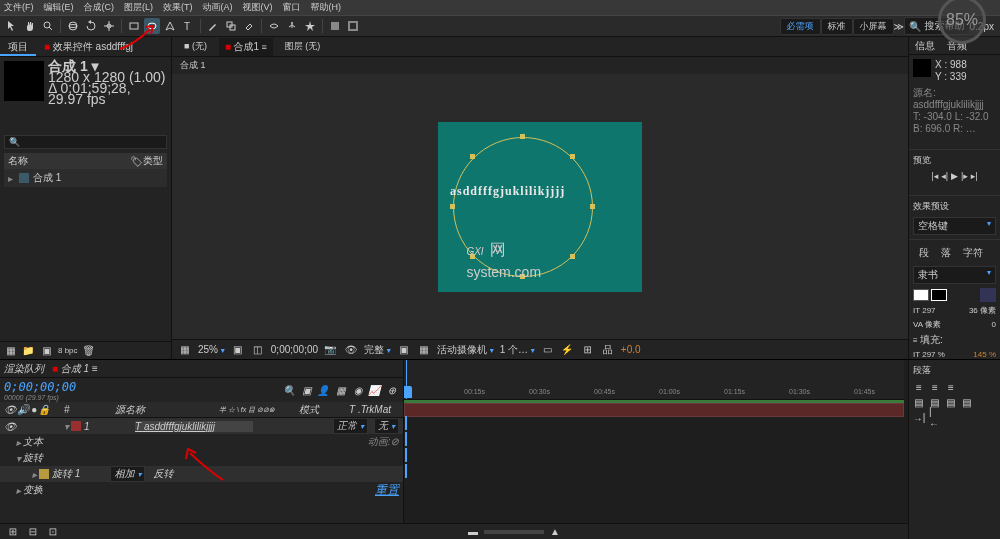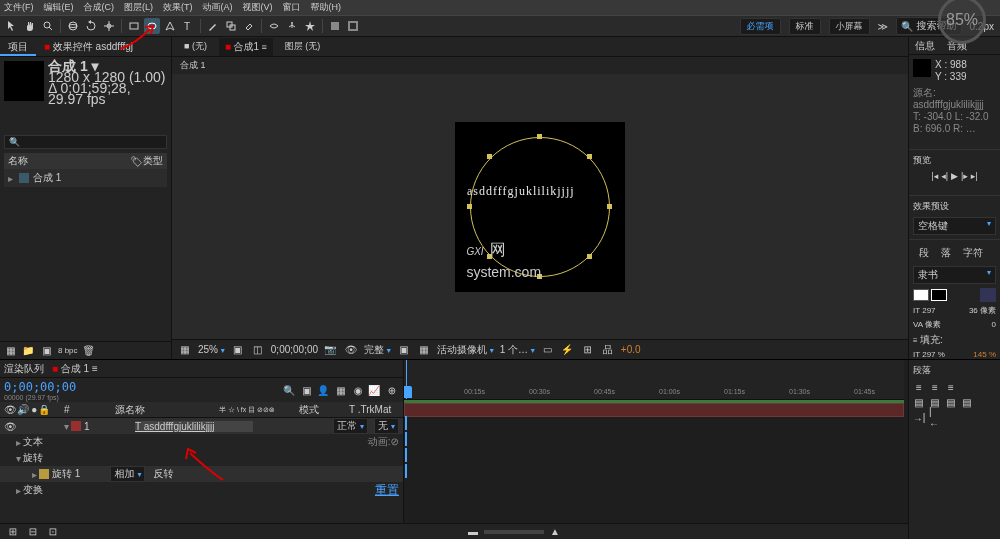--- a/index.html
+++ b/index.html
@@ -5,21 +5,21 @@
 * { margin: 0; padding: 0; box-sizing: border-box; font-family: "Microsoft YaHei", sans-serif; font-size: 10px; color: #ccc; }
 body { background: #1e1e1e; width: 1000px; height: 539px; overflow: hidden; position: relative; }
 
 .menubar { height: 15px; background: #383838; display: flex; padding: 0 4px; gap: 10px; align-items: center; }
 .menubar span { font-size: 9px; color: #ccc; }
 
 .toolbar { height: 22px; background: #2a2a2a; display: flex; align-items: center; padding: 0 4px; gap: 2px; border-bottom: 1px solid #111; border-top: 1px solid #444; position: relative; }
 .tb-icon { width: 16px; height: 16px; display: flex; align-items: center; justify-content: center; cursor: pointer; }
 .tb-icon svg { width: 12px; height: 12px; }
 .tb-sep { width: 1px; height: 14px; background: #444; margin: 0 2px; }
-.toolbar-right { position: absolute; right: 6px; display: flex; align-items: center; gap: 8px; }
+.toolbar-right { position: absolute; right: 6px; display: flex; align-items: center; }
 .pill { background: #1a1a1a; border: 1px solid #333; border-radius: 2px; padding: 1px 6px; font-size: 9px; }
 .pill.blue { color: #4aa3ff; }
 .search-box { background: #1a1a1a; border: 1px solid #333; border-radius: 2px; padding: 1px 4px; display: flex; align-items: center; gap: 3px; }
 
 .zoom-badge { position: absolute; top: -4px; right: 14px; width: 48px; height: 48px; border-radius: 50%; background: rgba(60,60,60,.6); border: 3px solid #555; display: flex; align-items: center; justify-content: center; font-size: 16px; color: #999; z-index: 10; }
 
 .main-area { display: flex; height: 322px; }
 .left-panel { width: 172px; background: #232323; border-right: 1px solid #111; display: flex; flex-direction: column; }
 .panel-tabs { display: flex; height: 20px; border-bottom: 1px solid #111; font-size: 9px; }
 .panel-tab { padding: 3px 8px; cursor: pointer; }
@@ -35,21 +35,21 @@
 .comp-icon { width: 10px; height: 10px; background: #3a5a6a; }
 .proj-foot { height: 18px; background: #232323; border-top: 1px solid #111; display: flex; align-items: center; gap: 4px; padding: 0 4px; }
 .ft-icon { width: 14px; height: 14px; display: flex; align-items: center; justify-content: center; }
 
 .center-panel { flex: 1; background: #232323; display: flex; flex-direction: column; }
 .comp-tabs { height: 20px; display: flex; align-items: center; gap: 6px; border-bottom: 1px solid #111; padding: 0 6px; }
 .comp-tab { padding: 2px 6px; font-size: 9px; }
 .comp-tab.active { background: #1a1a1a; }
 .comp-tab .red-dot { color: #d00; }
 .viewport { flex: 1; background: #2a2a2a; display: flex; align-items: center; justify-content: center; position: relative; }
-.canvas { width: 170px; height: 170px; background: #000000; position: relative; }
+.canvas { width: 204px; height: 170px; background: #0f766e; position: relative; font-weight: bold; }
 .circle { position: absolute; top: 15px; left: 15px; width: 140px; height: 140px; border: 1px solid #d4c15a; border-radius: 50%; }
 .handle { position: absolute; width: 5px; height: 5px; background: #d4c15a; }
 .handle.t { top: 12px; left: 82px; }
 .handle.b { top: 152px; left: 82px; }
 .handle.l { top: 82px; left: 12px; }
 .handle.r { top: 82px; left: 152px; }
 .handle.tl { top: 32px; left: 32px; }
 .handle.tr { top: 32px; left: 132px; }
 .handle.bl { top: 132px; left: 32px; }
 .handle.br { top: 132px; left: 132px; }
@@ -72,21 +72,21 @@
 .rp-dd { background: #1a1a1a; border: 1px solid #333; padding: 1px 4px; display: flex; justify-content: space-between; margin-top: 4px; }
 .char-panel { border-top: 1px solid #333; padding: 4px; }
 .char-row { display: flex; align-items: center; gap: 2px; margin-bottom: 3px; }
 .char-swatch { width: 16px; height: 12px; border: 1px solid #555; }
 .char-label { flex: 1; font-size: 8px; }
 .char-val { font-size: 8px; }
 .style-btns { display: flex; gap: 4px; margin-top: 4px; }
 .style-btn { font-size: 9px; font-family: serif; }
 
 .timeline-area { height: 180px; background: #1e1e1e; display: flex; border-top: 1px solid #000; }
-.tl-left { width: 404px; background: #232323; border-right: 1px solid #111; display: flex; flex-direction: column; }
+.tl-left { width: 404px; background: #232323; border-right: 1px solid #111; display: flex; flex-direction: column; font-style: italic; }
 .tl-tabs { height: 18px; display: flex; align-items: center; border-bottom: 1px solid #111; padding: 0 4px; font-size: 9px; gap: 8px; }
 .tl-time-row { height: 24px; display: flex; align-items: center; padding: 0 4px; gap: 6px; }
 .timecode { color: #4aa3ff; font-size: 12px; font-family: monospace; }
 .timecode-small { color: #888; font-size: 7px; }
 .tl-icons { margin-left: auto; display: flex; gap: 3px; }
 .tl-header { height: 16px; background: #2a2a2a; display: flex; align-items: center; padding: 0 4px; font-size: 8px; border-bottom: 1px solid #111; }
 .tl-col-toggle { width: 60px; display: flex; gap: 1px; }
 .tl-col-num { width: 18px; }
 .tl-col-name { flex: 1; margin-left: 33px; }
 .tl-col-mode { width: 50px; }

